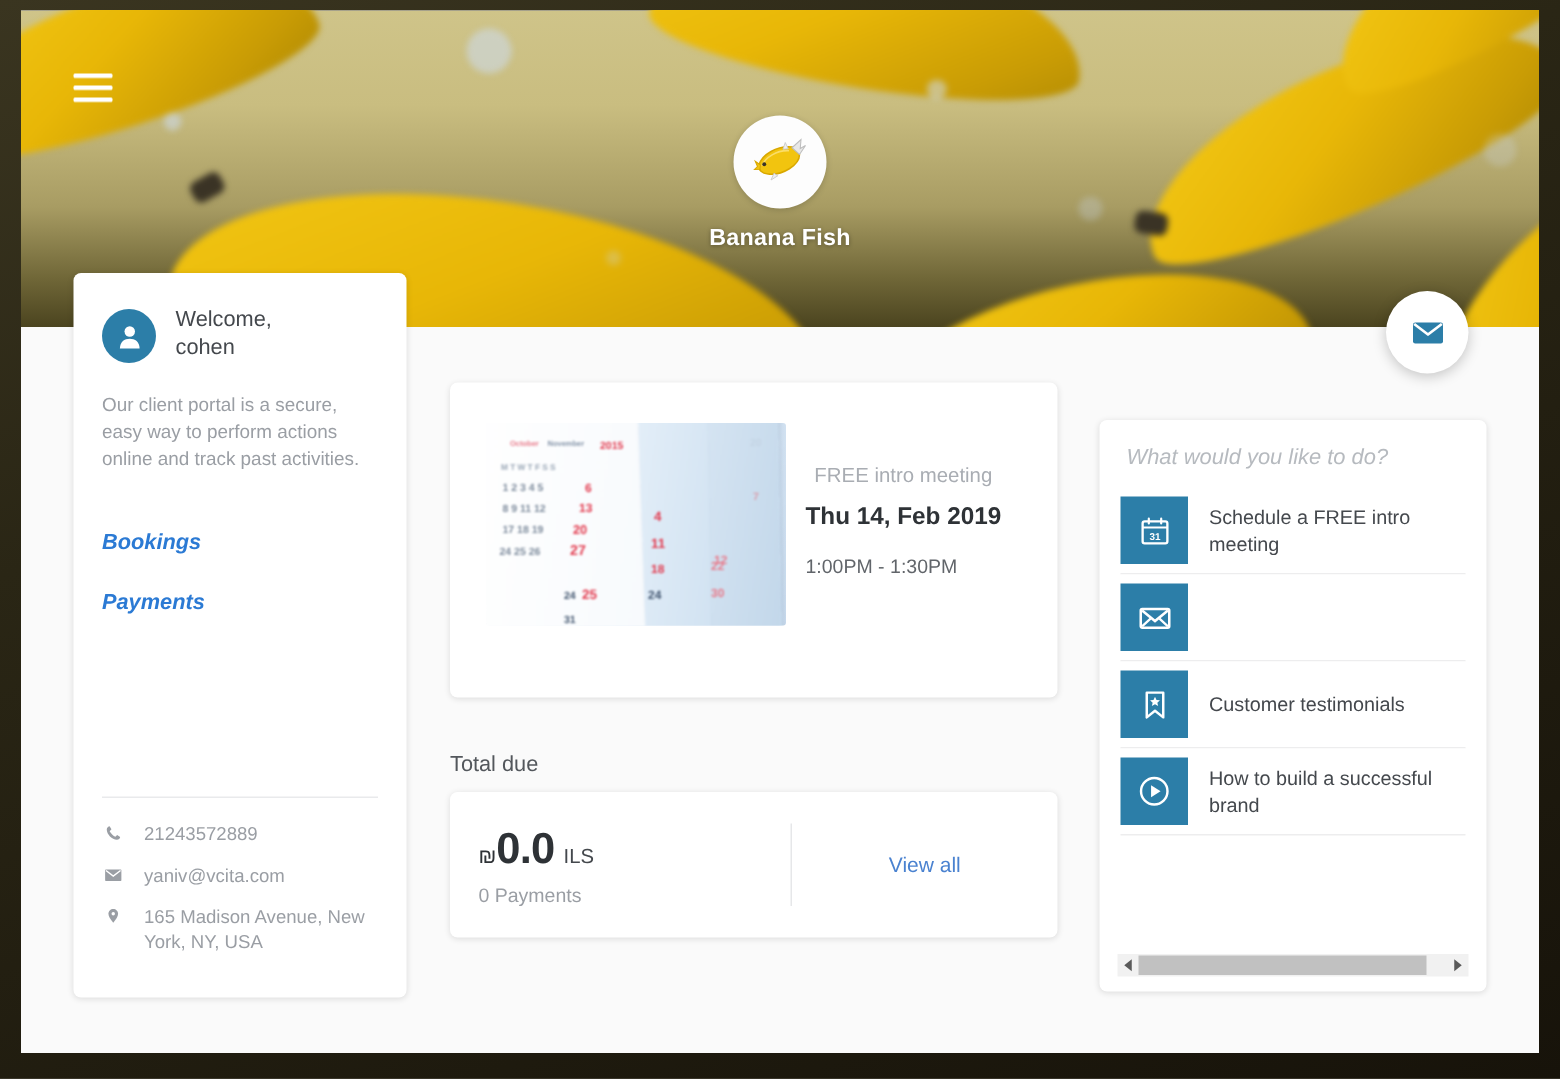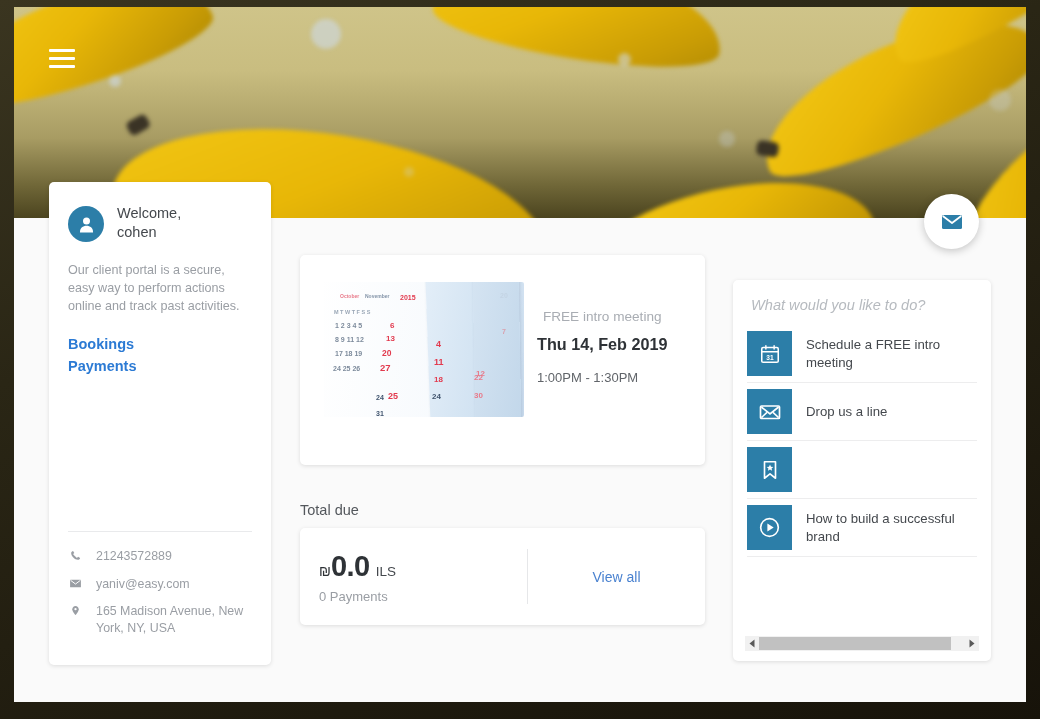--- a/index.html
+++ b/index.html
@@ -156,26 +156,27 @@
     line-height: 1.32;
   }
   #portal-desc {
     margin-top: 20px;
     font-size: 12.6px;
     line-height: 1.42;
     color: #9a9ea4;
   }
   .side-link {
     display: block;
-    margin-top: 6px;
+    margin-top: 24px;
     font-size: 14.5px;
     font-weight: 700;
     color: #2b7ad4;
     text-decoration: none;
     cursor: pointer;
+    font-style: italic;
   }
   #links-block { margin-top: 14px; }
   #profile-spacer { flex: 1 1 auto; }
   #profile-sep {
     height: 1px;
     background: #e9eaec;
     margin: 10px 0 16px 0;
   }
   .contact-row {
     display: flex;
@@ -368,20 +369,34 @@
       <div class="dot" style="left:975px; top:82px; width:22px; height:22px; opacity:.45;"></div>
       <div class="dot" style="left:390px; top:160px; width:10px; height:10px; opacity:.5;"></div>
     </div>
 
     <div id="hamburger">
       <i></i>
           <i></i>
           <i></i>
     </div>
 
+    <div id="logo-wrap">
+      <div id="logo-circle">
+        <svg width="44" height="44" viewBox="0 0 44 44">
+          <path d="M8 24 C10 17, 20 11, 30 12 C33 12.3, 35 14, 35 17 C35 24, 24 31, 14 30 C10 29.6, 7.5 27.5, 8 24 Z" fill="#f2c40f" stroke="#d9a800" stroke-width="1"></path>
+          <path d="M10 24.5 C12 19, 20 14, 28 14.5" fill="none" stroke="#fbe27a" stroke-width="1.1" opacity=".85"></path>
+          <path d="M30 12.5 L36 7 L35.5 13 L39 11 L35 17 Z" fill="#e8e8e8" stroke="#bdbdbd" stroke-width=".7"></path>
+          <path d="M9 24 L5.5 21.5 L7 25 L5 27 L8.6 26.8 Z" fill="#f2c40f" stroke="#d9a800" stroke-width=".7"></path>
+          <path d="M18 29.5 L16 34 L20.5 31.2 Z" fill="#efefef" stroke="#c9c9c9" stroke-width=".6"></path>
+          <path d="M24 13.5 L25.5 9 L27.5 13.2 Z" fill="#efefef" stroke="#c9c9c9" stroke-width=".6"></path>
+          <circle cx="11.5" cy="23.5" r="1.3" fill="#3a3325"></circle>
+        </svg>
+      </div>
+      <div id="biz-name">Banana Fish</div>
+    </div>
   </div>
 
   <div id="fab">
     <svg width="24" height="24" viewBox="0 0 24 24">
       <rect x="2" y="5" width="20" height="14" rx="1.5" fill="#2c7ea8"></rect>
       <path d="M2.8 6 L12 13 L21.2 6" fill="none" stroke="#ffffff" stroke-width="1.8" stroke-linejoin="round"></path>
     </svg>
   </div>
 
   <div id="content">
@@ -419,21 +434,21 @@
           </span>
           <span>21243572889</span>
         </div>
         <div class="contact-row">
           <span class="ci">
             <svg width="13" height="13" viewBox="0 0 24 24">
               <rect x="2" y="5" width="20" height="14" rx="1" fill="#9a9ea4"></rect>
               <path d="M3 6.2 L12 13 L21 6.2" fill="none" stroke="#ffffff" stroke-width="1.8"></path>
             </svg>
           </span>
-          <span>yaniv@easy.com</span>
+          <span>yaniv@vcita.com</span>
         </div>
         <div class="contact-row">
           <span class="ci">
             <svg width="11" height="13" viewBox="0 0 24 24">
               <path d="M12 2 C8.1 2 5 5.1 5 9 C5 14.2 12 22 12 22 C12 22 19 14.2 19 9 C19 5.1 15.9 2 12 2 Z" fill="#9a9ea4"></path>
               <circle cx="12" cy="9" r="2.5" fill="#ffffff"></circle>
             </svg>
           </span>
           <span>165 Madison Avenue, New York, NY, USA</span>
         </div>
@@ -517,30 +532,30 @@
       </div>
 
       <div class="action-row">
         <div class="action-ico">
           <svg width="24" height="24" viewBox="0 0 24 24">
             <rect x="2.5" y="6" width="19" height="12.5" rx="1" fill="none" stroke="#ffffff" stroke-width="1.7"></rect>
             <path d="M3.4 7 L12 14 L20.6 7" fill="none" stroke="#ffffff" stroke-width="1.7"></path>
             <path d="M3.4 17.6 L9 12.4 M20.6 17.6 L15 12.4" fill="none" stroke="#ffffff" stroke-width="1.5"></path>
           </svg>
         </div>
-        <div class="action-lbl">Drop us a line</div>
       </div>
 
       <div class="action-row">
         <div class="action-ico">
           <svg width="22" height="22" viewBox="0 0 24 24">
             <path d="M6 3 H18 V21 L12 16.2 L6 21 Z" fill="none" stroke="#ffffff" stroke-width="1.8" stroke-linejoin="round"></path>
             <path d="M12 6 L13.1 8.4 L15.6 8.6 L13.7 10.3 L14.3 12.8 L12 11.4 L9.7 12.8 L10.3 10.3 L8.4 8.6 L10.9 8.4 Z" fill="#ffffff"></path>
           </svg>
         </div>
+        <div class="action-lbl">Customer testimonials</div>
       </div>
 
       <div class="action-row">
         <div class="action-ico">
           <svg width="23" height="23" viewBox="0 0 24 24">
             <circle cx="12" cy="12" r="9.2" fill="none" stroke="#ffffff" stroke-width="1.7"></circle>
             <path d="M9.8 7.8 L16.4 12 L9.8 16.2 Z" fill="#ffffff"></path>
           </svg>
         </div>
         <div class="action-lbl">How to build a successful brand</div>

